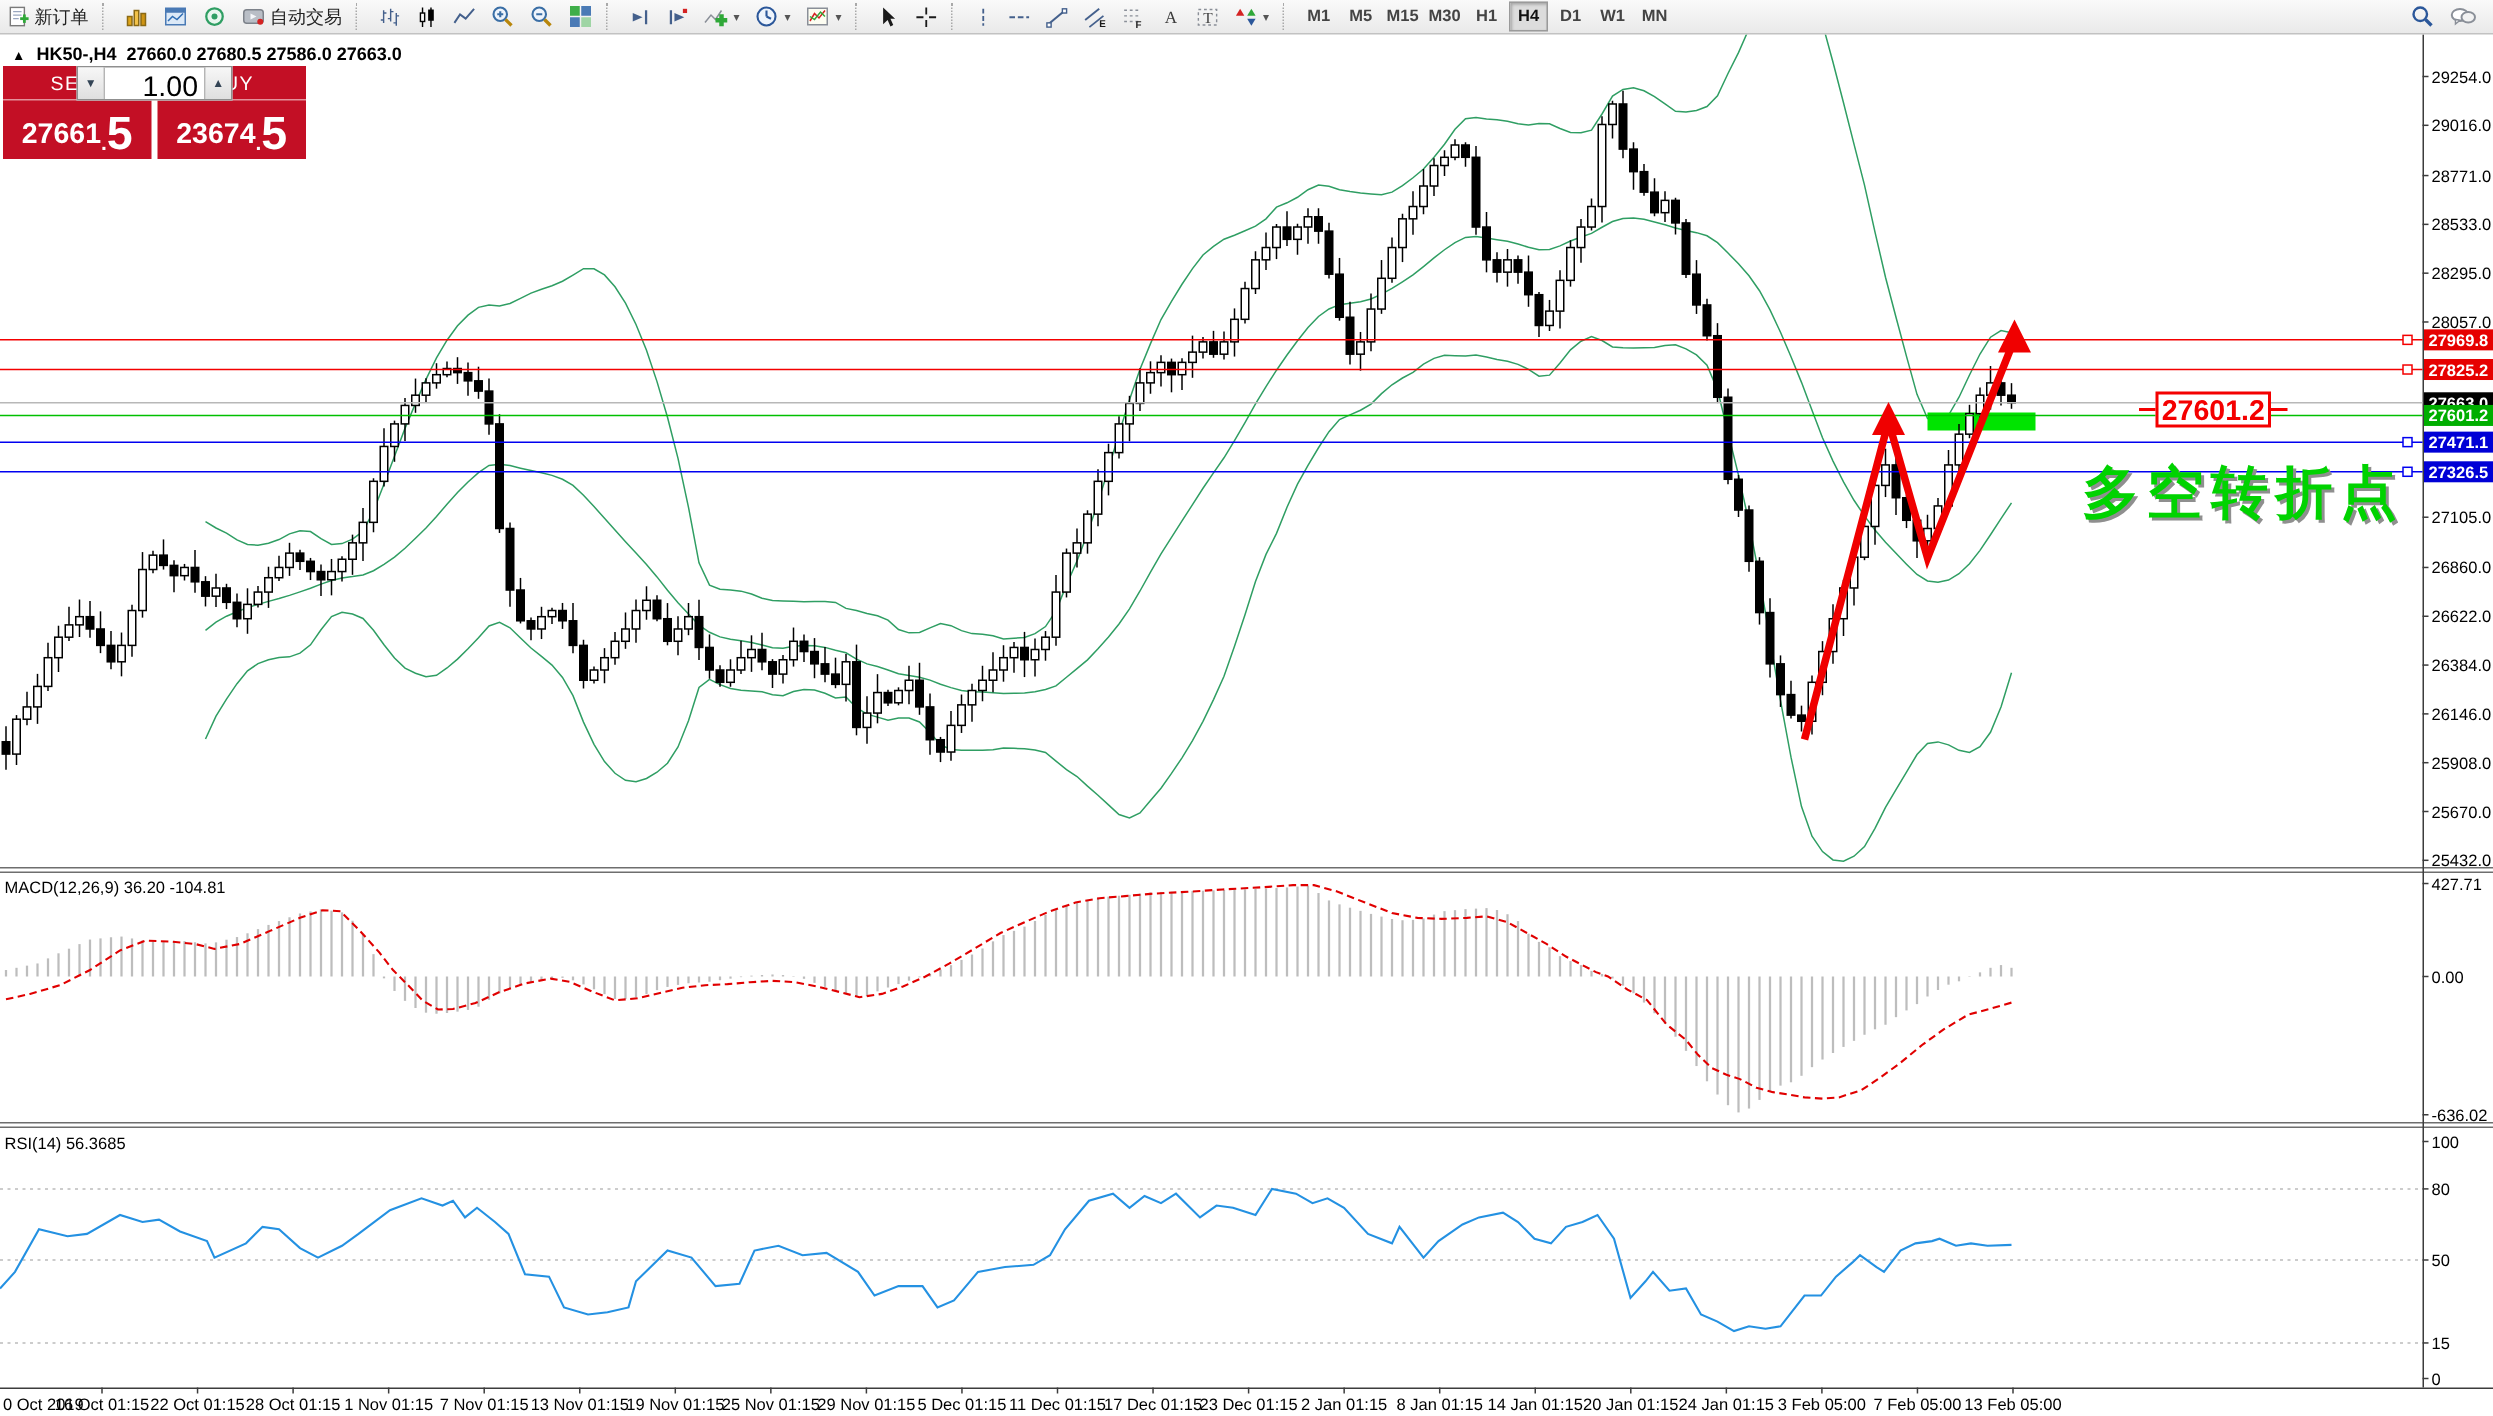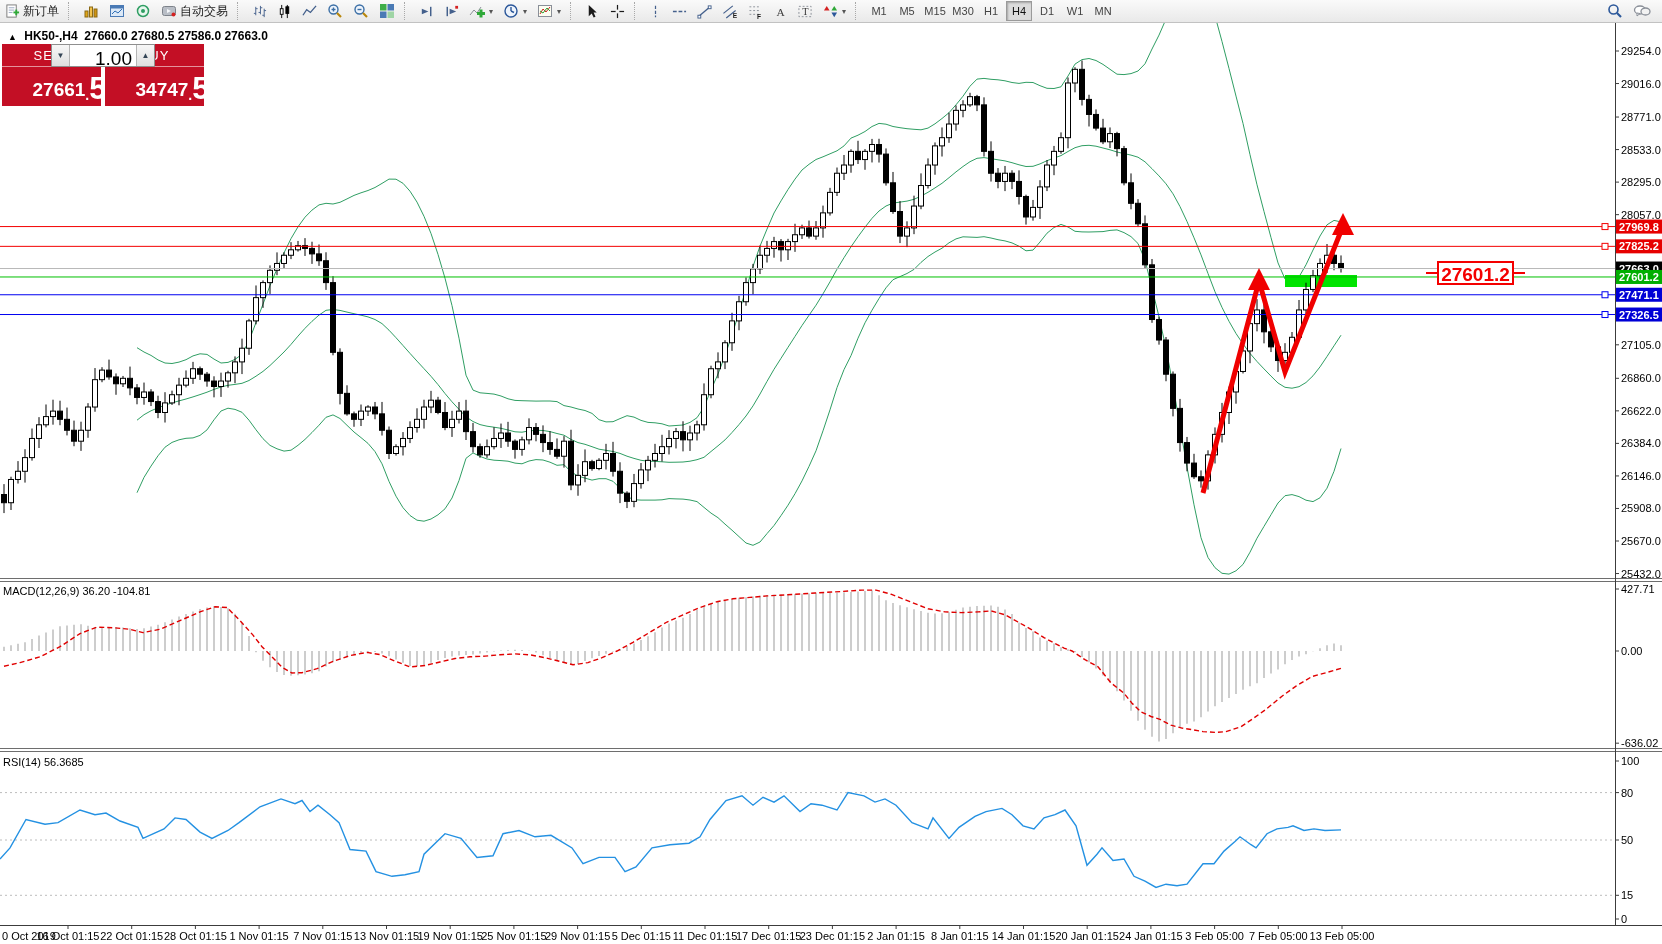--- a/index.html
+++ b/index.html
@@ -4,33 +4,33 @@
 <style>
   html,body{margin:0;padding:0;background:#fff;font-family:"Liberation Sans",sans-serif;}
   #app{position:relative;width:1662px;height:944px;overflow:hidden;background:#fff;}
   
   .toolbar{position:absolute;left:0;top:0;width:1662px;height:22px;background:linear-gradient(#fafafa,#e9e9e9);border-bottom:1px solid #c2c2c2;display:flex;align-items:center;z-index:30;}
   .tbtn{display:flex;align-items:center;gap:3px;height:20px;padding:0 4px;border:1px solid transparent;background:transparent;font-size:12px;color:#222;cursor:default;}
   .tbtn svg{display:block;}
   .sep{width:6px;height:18px;border-left:1px dotted #a9a9a9;margin:0 3px 0 4px;}
   .caret{font-size:8px;color:#555;margin-left:1px;}
   .tf-group{display:flex;align-items:center;height:22px;}
-  .tf{min-width:24px;height:18px;line-height:18px;text-align:center;font-size:11px;font-weight:normal;color:#444;border:1px solid transparent;margin:0 1px;cursor:default;}
+  .tf{min-width:24px;height:18px;line-height:18px;text-align:center;font-size:11px;font-weight:bold;color:#444;border:1px solid transparent;margin:0 1px;cursor:default;}
   .tf.active{background:#dcdcdc;border:1px solid #9a9a9a;box-shadow:inset 1px 1px 2px rgba(0,0,0,.25);color:#111;}
   .spacer{flex:1;}
   
   #chart-svg{position:absolute;left:0;top:0;z-index:1;}
   .chart-header{position:absolute;left:8px;top:29px;font-size:12px;color:#000;z-index:10;white-space:nowrap;font-weight:bold;}
   .chart-header .tri{font-size:9px;margin-right:4px;}
   
   .tp{position:absolute;left:2px;top:44px;width:202px;height:62px;z-index:20;}
   .tp .half{position:absolute;top:0;height:62px;width:99px;background:#c30f25;}
   .tp .half.r{left:103px;}
   .tp .toprow{position:absolute;top:0;left:0;width:100%;height:22px;border-bottom:1px solid rgba(255,255,255,.55);color:#fff;font-size:13px;display:flex;align-items:center;justify-content:center;letter-spacing:1px;}
-  .tp .pricerow{position:absolute;top:23px;left:0;width:100%;height:39px;display:flex;align-items:flex-end;justify-content:center;padding-bottom:3px;box-sizing:border-box;color:#fff;margin-left:18px;}
+  .tp .pricerow{position:absolute;top:23px;left:0;width:100%;height:39px;display:flex;align-items:flex-end;justify-content:center;padding-bottom:3px;box-sizing:border-box;color:#fff;}
   .pnum{font-size:19px;font-weight:bold;line-height:26px;}
   .pdot{font-size:14px;font-weight:bold;}
   .pbig{font-size:31px;font-weight:bold;line-height:28px;}
   .vol{position:absolute;left:49px;top:0;width:104px;height:23px;background:#fff;border:1px solid #8f8f8f;box-sizing:border-box;display:flex;z-index:5;}
   .vol .vbtn{width:17px;background:linear-gradient(#f7f7f7,#dfdfdf);border-right:1px solid #b5b5b5;font-size:8px;color:#345;display:flex;align-items:center;justify-content:center;}
   .vol .vbtn.up{border-right:none;border-left:1px solid #b5b5b5;}
   .vol .vval{flex:1;font-size:19px;color:#000;text-align:right;padding:3px 4px 0 0;}
   
   .cn-note{position:absolute;left:1388px;top:303px;z-index:15;font-size:38px;font-weight:bold;letter-spacing:5px;color:#00d300;text-shadow:2px 2px 0 #8f8f8f;white-space:nowrap;}
   .price-note{position:absolute;left:1437px;top:261px;z-index:15;width:77px;height:24px;border:2px solid #f40000;background:#fff;color:#f40000;font-size:19px;font-weight:bold;text-align:center;line-height:24px;box-sizing:border-box;}
@@ -1007,29 +1007,30 @@
     <div class="toprow">SELL</div>
     <div class="pricerow">
       <span class="pnum">27661</span>
           <span class="pdot">.</span>
           <span class="pbig">5</span>
     </div>
   </div>
   <div class="half r">
     <div class="toprow">BUY</div>
     <div class="pricerow">
-      <span class="pnum">34747</span>
+      <span class="pnum">23674</span>
           <span class="pdot">.</span>
           <span class="pbig">5</span>
     </div>
   </div>
   <div class="vol">
     <div class="vbtn">▼</div>
     <div class="vval">1.00</div>
     <div class="vbtn up">▲</div>
   </div>
 </div>
 
+<div class="cn-note">多空转折点</div>
 <div class="price-note">27601.2</div>
 <div class="rdash" style="left:1426px;top:272px;width:11px;"></div>
 <div class="rdash" style="left:1514px;top:272px;width:11px;"></div>
 
 </div>
 
 </body></html>

